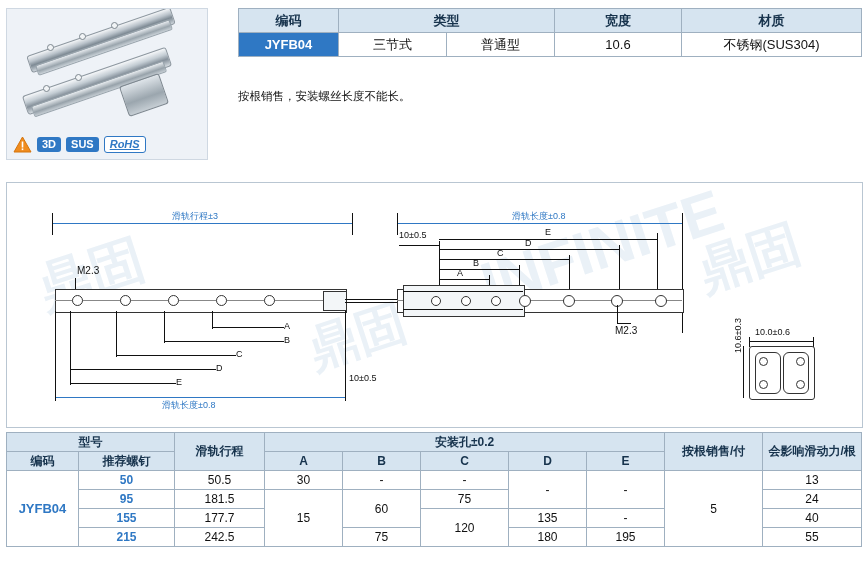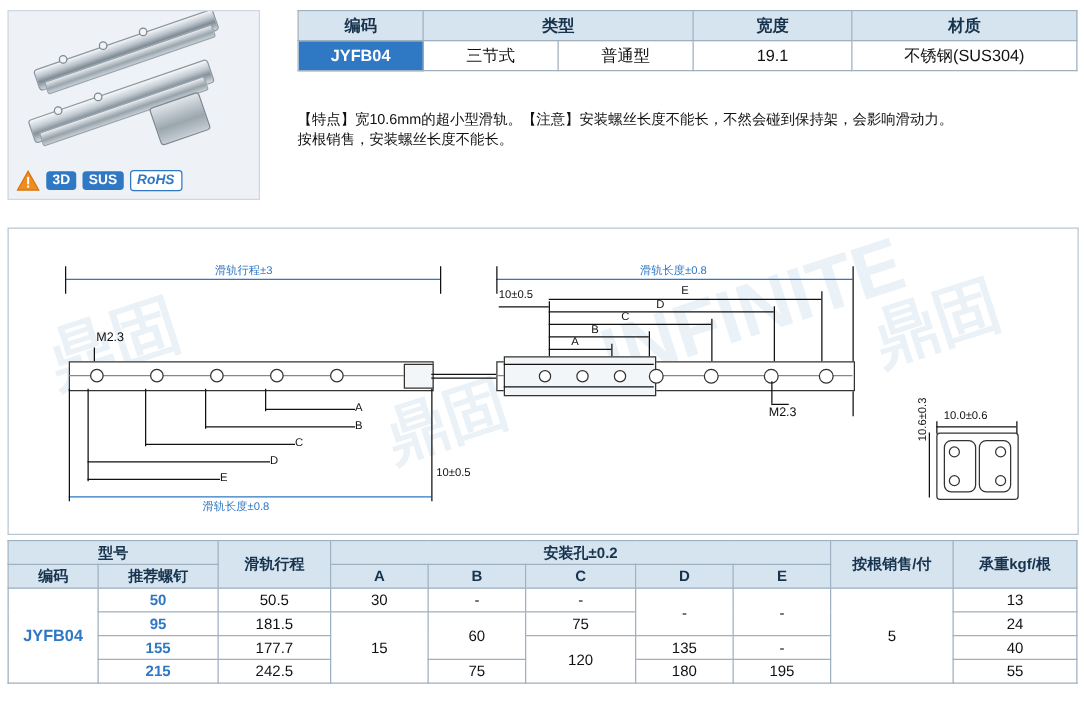--- a/index.html
+++ b/index.html
@@ -59,21 +59,21 @@
   }
   .warn{
     width:19px;height:17px;position:relative;
   }
   .warn svg{display:block;}
   .badge{
     font-size:11px;font-weight:bold;color:#fff;background:#2f78c4;
     border-radius:3px;padding:1px 5px;line-height:13px;
   }
   .badge.sus{background:#2f78c4;}
-  .badge.rohs{background:#fff;color:#2f78c4;border:1px solid #2f78c4;font-style:italic;}
+  .badge.rohs{background:#fff;color:#2f78c4;border:1px solid #2f78c4;font-style:italic;text-decoration:underline;}
 
   
   .spec{
     position:absolute;left:232px;top:0;width:623px;
     border-collapse:collapse;table-layout:fixed;
   }
   .spec td,.spec th{
     border:1px solid #9fb0c0;font-size:13px;text-align:center;height:23px;
     padding:0;
   }
@@ -157,28 +157,27 @@
         <tr>
       <td class="hd">编码</td>
       <td class="hd" colspan="2">类型</td>
       <td class="hd">宽度</td>
       <td class="hd">材质</td>
     </tr>
     <tr>
       <td class="code">JYFB04</td>
       <td>三节式</td>
       <td>普通型</td>
-      <td>19.1</td>
+      <td>10.6</td>
       <td>不锈钢(SUS304)</td>
     </tr>
   </tbody>
     </table>
 
   <div class="notes">
-    <div>【特点】宽10.6mm的超小型滑轨。【注意】安装螺丝长度不能长，不然会碰到保持架，会影响滑动力。</div>
     <div>按根销售，安装螺丝长度不能长。</div>
   </div>
 </div>
 
 <div class="panel">
 
   <div class="wm" style="left:30px;top:55px;font-size:54px;transform:rotate(-18deg);">鼎固</div>
   <div class="wm" style="left:470px;top:30px;font-size:60px;transform:rotate(-18deg);">INFINITE</div>
   <div class="wm" style="left:690px;top:40px;font-size:52px;transform:rotate(-18deg);">鼎固</div>
   <div class="wm" style="left:300px;top:120px;font-size:50px;transform:rotate(-18deg);">鼎固</div>
@@ -305,21 +304,21 @@
       <col style="width:78px">
     <col style="width:98px">
       <col style="width:99px">
   </colgroup>
   <tbody>
       <tr>
     <td class="hd" colspan="2">型号</td>
     <td class="hd" rowspan="2">滑轨行程</td>
     <td class="hd" colspan="5">安装孔±0.2</td>
     <td class="hd" rowspan="2">按根销售/付</td>
-    <td class="hd" rowspan="2">承重kgf/根</td>
+    <td class="hd" rowspan="2">会影响滑动力/根</td>
   </tr>
   <tr>
     <td class="hd">编码</td>
     <td class="hd">推荐螺钉</td>
     <td class="hd">A</td>
     <td class="hd">B</td>
     <td class="hd">C</td>
     <td class="hd">D</td>
     <td class="hd">E</td>
   </tr>

